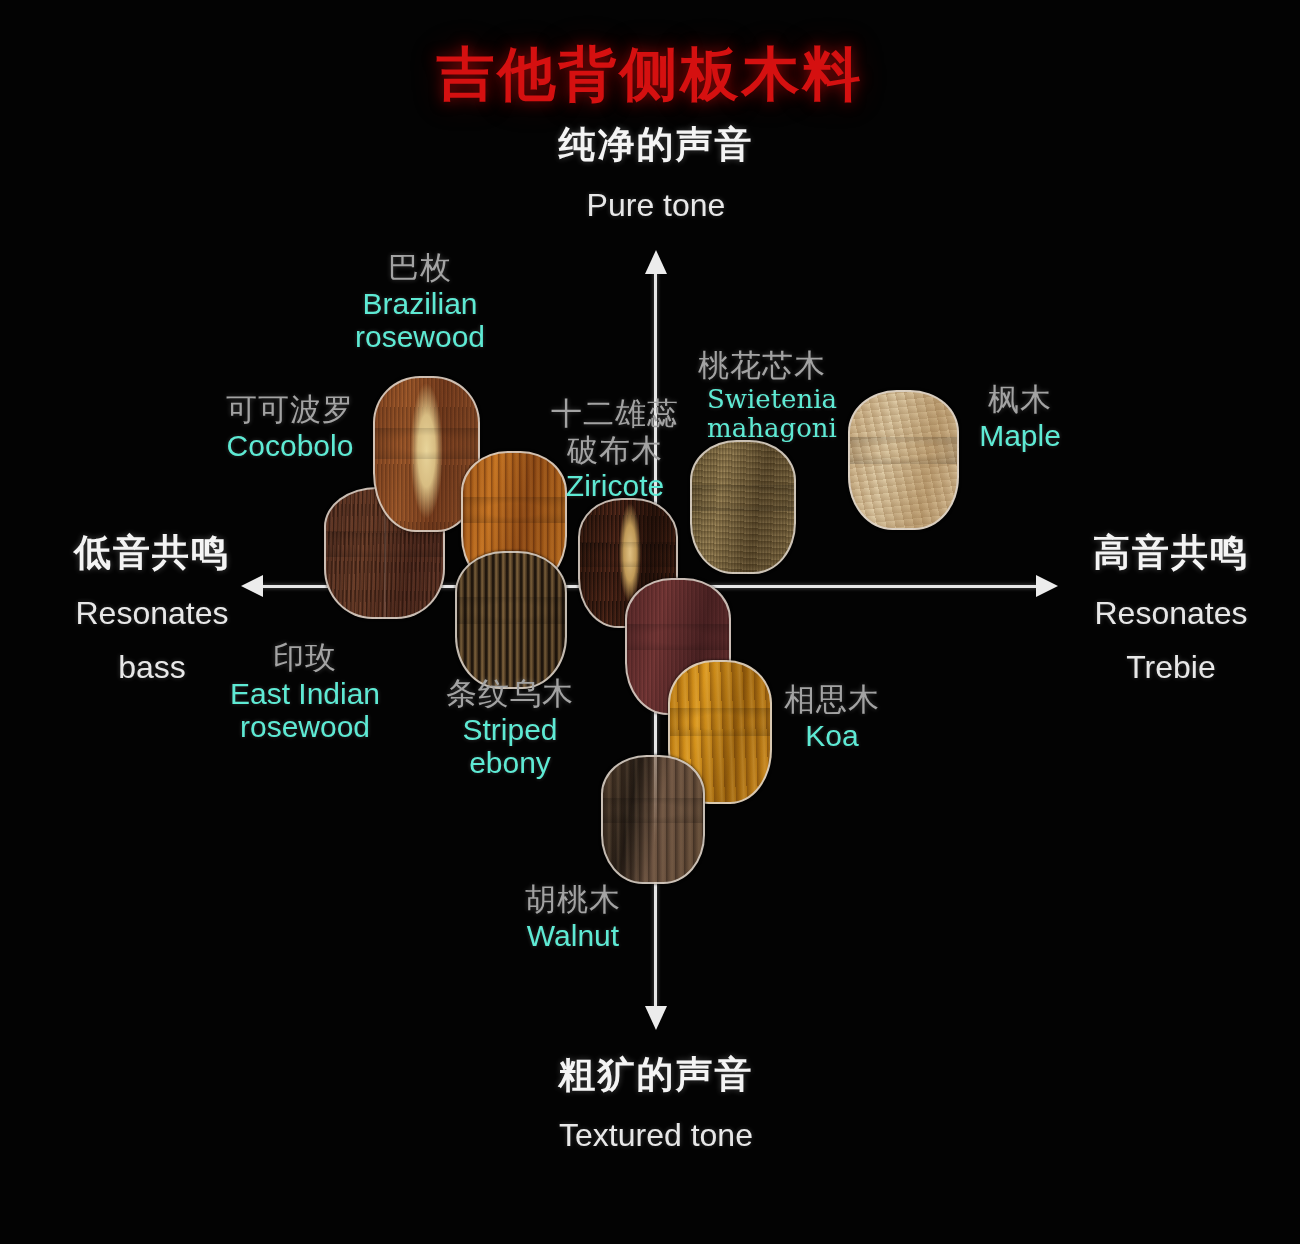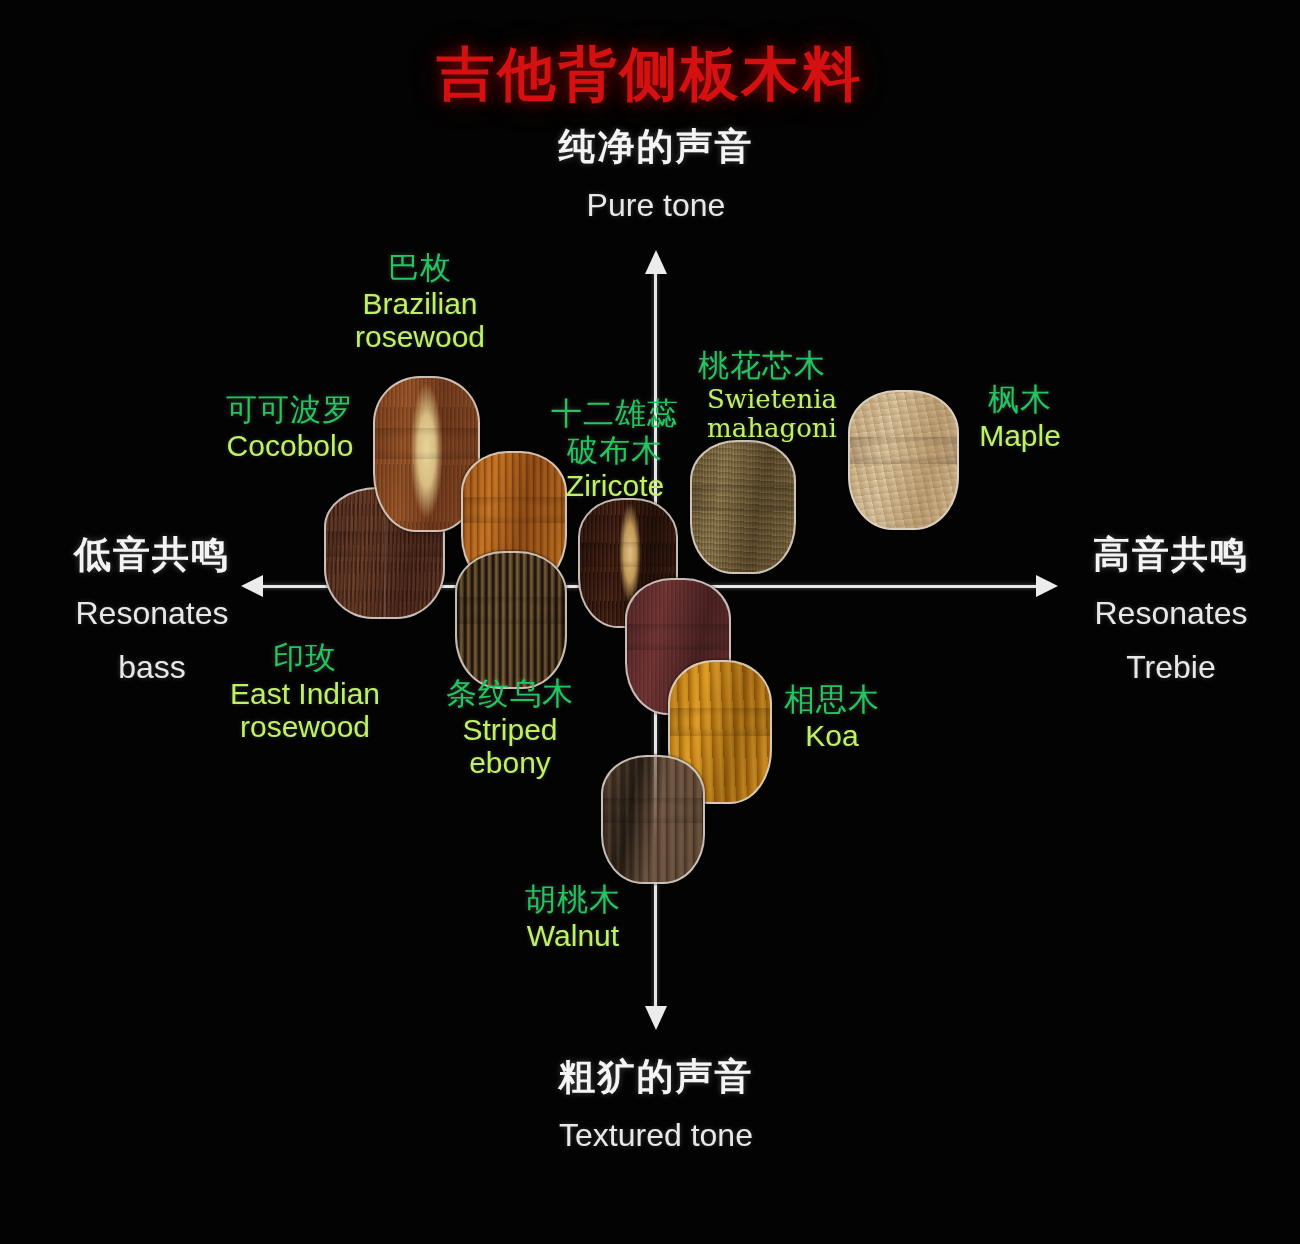--- a/index.html
+++ b/index.html
@@ -29,21 +29,21 @@
     font-weight: 700;
     letter-spacing: 3px;
     color: #d51010;
     text-shadow: 0 0 14px rgba(210,12,12,0.55), 0 0 30px rgba(170,0,0,0.35);
   }
 
   
   .axis-label { position: absolute; text-align: center; }
   .axis-label .cn {
     display: block;
-    font-family: Liberation Sans, sans-serif;
+    font-family: Liberation Mono, monospace;
     font-size: 37px;
     font-weight: 600;
     letter-spacing: 2px;
     color: #f4f4f4;
     text-shadow: 0 0 6px rgba(255,255,255,0.28);
     line-height: 1.15;
   }
   .axis-label .en {
     display: block;
     font-size: 32px;
@@ -106,29 +106,29 @@
   }
 
   
   .wood-label { position: absolute; text-align: center; }
   .wood-label .cn {
     display: block;
     font-family: Liberation Sans, sans-serif;
     font-size: 31px;
     font-weight: 500;
     letter-spacing: 1px;
-    color: #22c55e;
+    color: #a3a3a3;
     line-height: 1.18;
     text-shadow: 0 0 5px rgba(255,255,255,0.25);
   }
   .wood-label .en {
     display: block;
     font-size: 30px;
     font-weight: 400;
-    color: #bef264;
+    color: #5eead4;
     line-height: 1.1;
     text-shadow: 0 0 4px rgba(255,255,255,0.2);
   }
   .wood-label.serif .en {
     font-family: "DejaVu Serif", serif;
     font-size: 26px;
     line-height: 1.14;
     margin-left: 20px;
   }
 </style>

